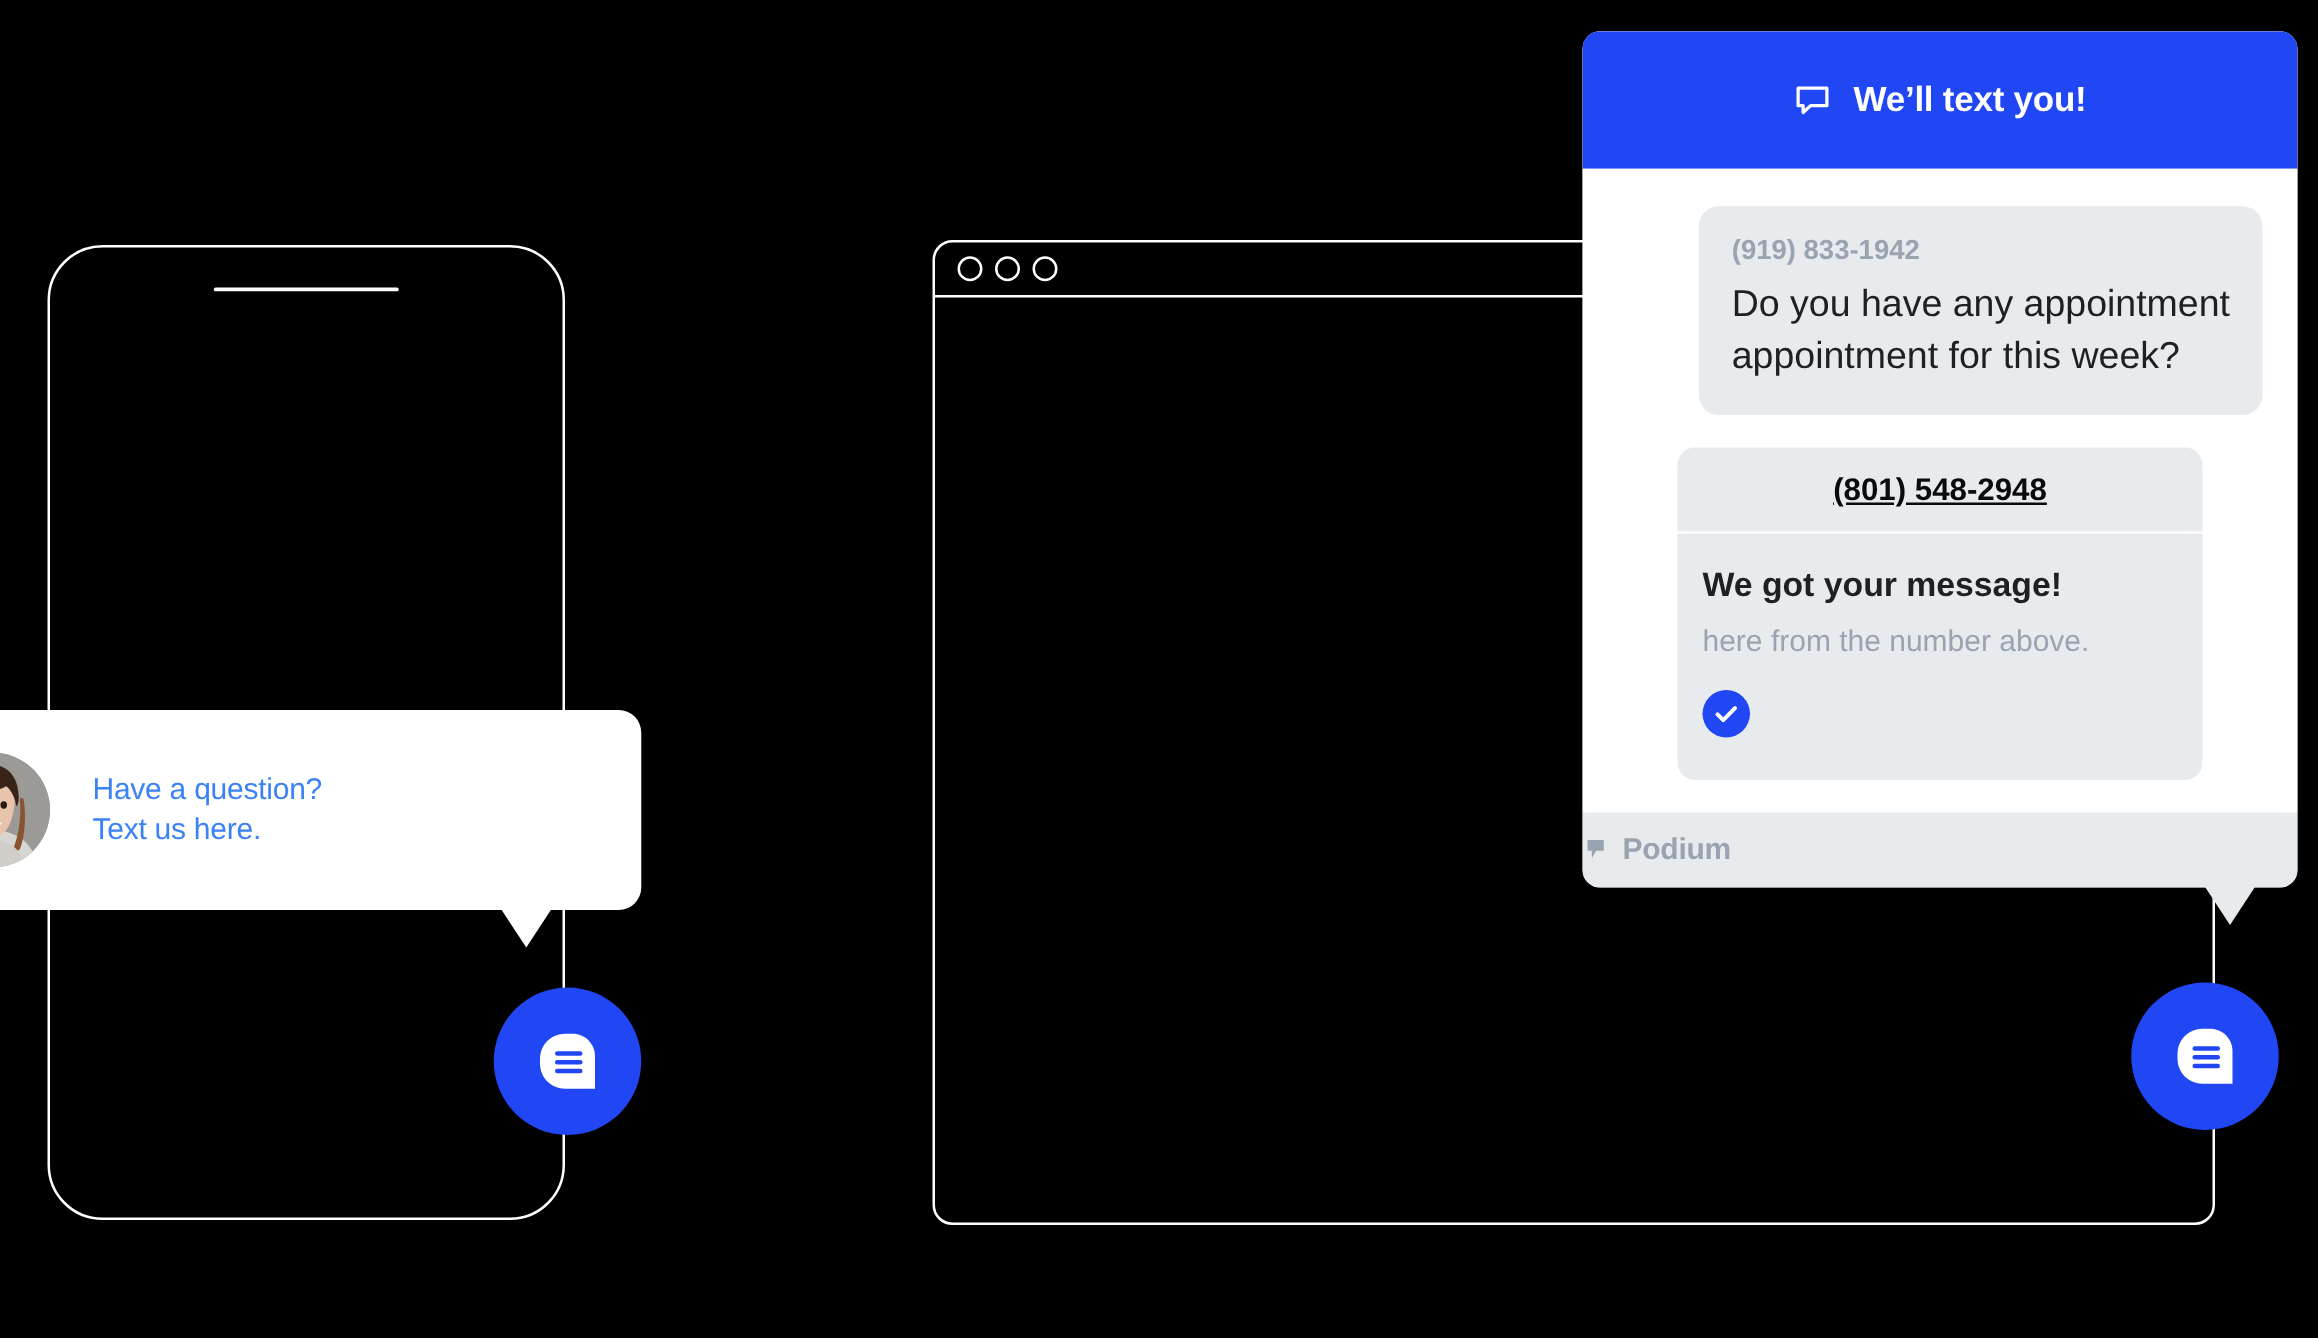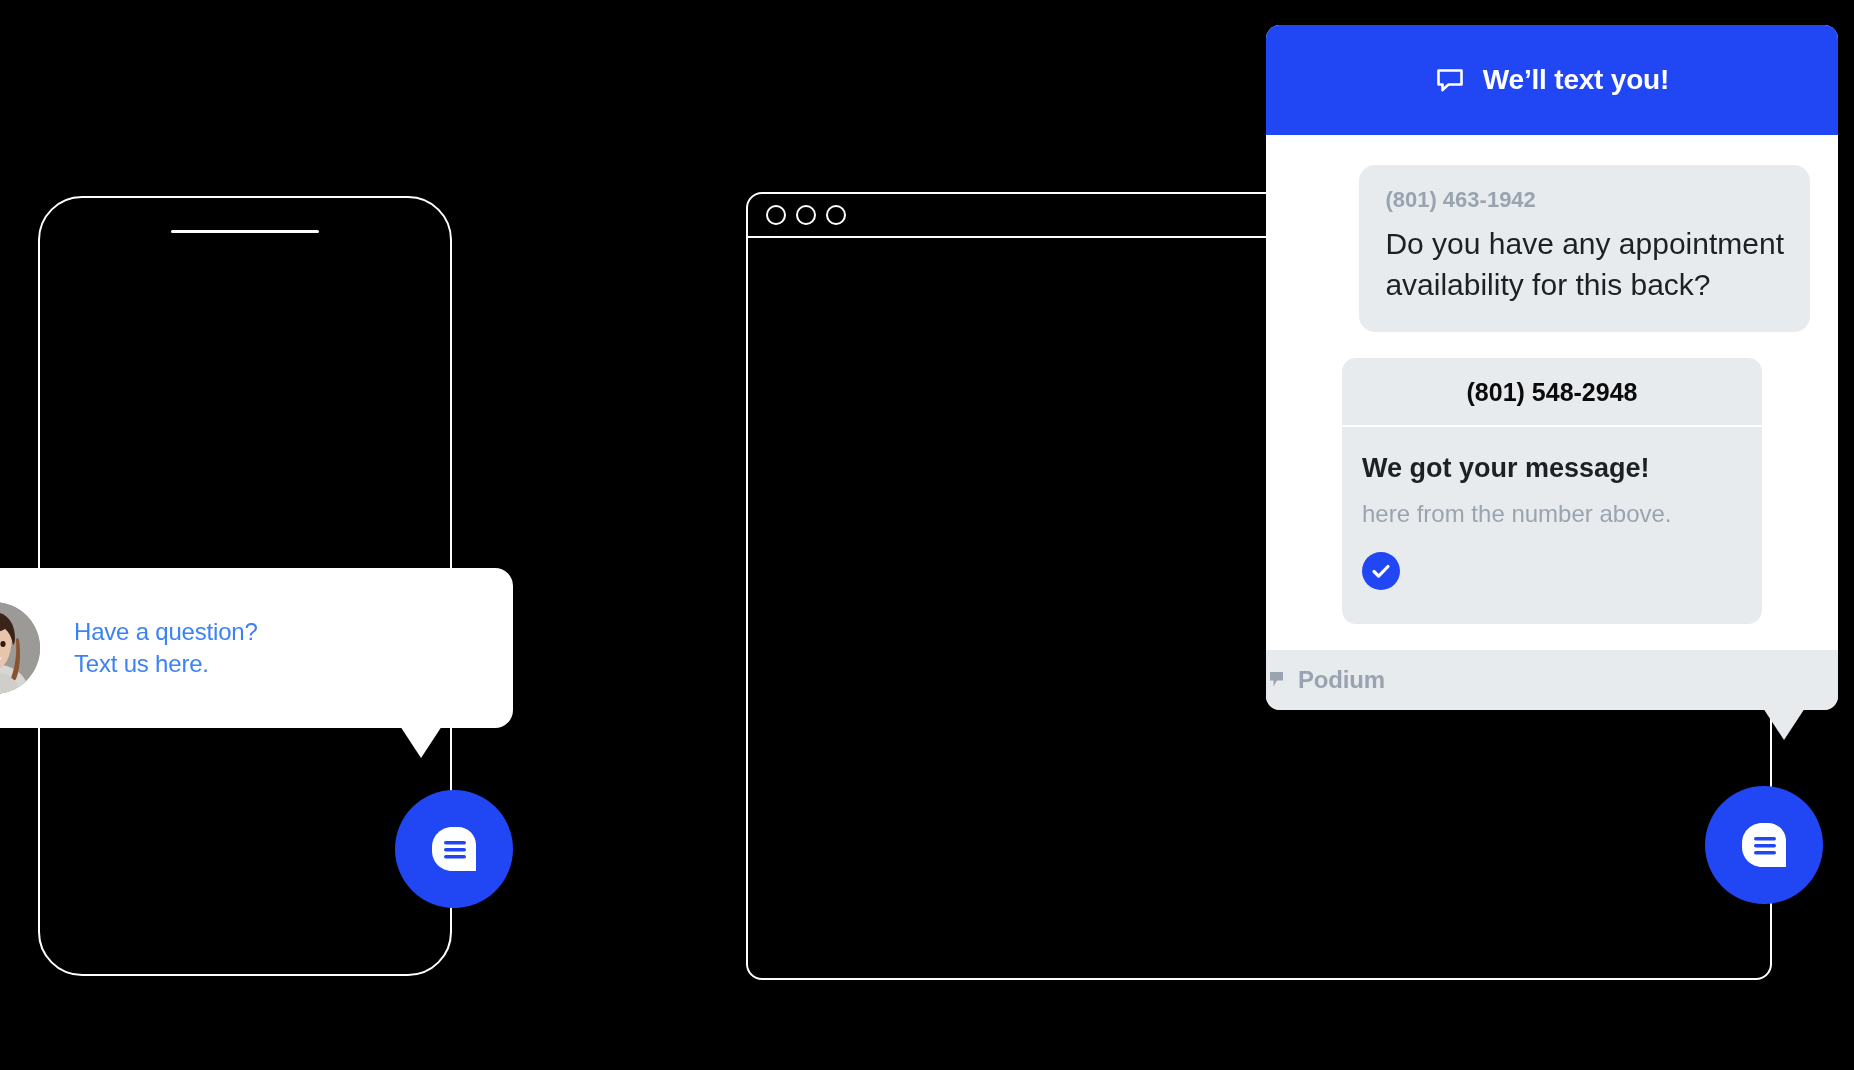--- a/index.html
+++ b/index.html
@@ -207,20 +207,21 @@
     border-radius: 14px;
     overflow: hidden;
   }
   .reply-card-head {
     text-align: center;
     padding: 20px 10px 18px 10px;
     border-bottom: 2px solid #ffffff;
     color: #0b0b0c;
     font-size: 25px;
     font-weight: 700;
+    text-decoration: underline;
   }
   .reply-card-body {
     padding: 26px 20px 34px 20px;
   }
   .reply-title {
     color: #1d2024;
     font-size: 27px;
     font-weight: 700;
     margin-bottom: 14px;
   }
@@ -306,24 +307,24 @@
   <div class="widget-inner">
     <div class="widget-header">
       <svg viewBox="0 0 30 30" xmlns="http://www.w3.org/2000/svg" aria-hidden="true">
         <path d="M3.5 5.5h23v14h-13l-6 5.5v-5.5h-4z" fill="none" stroke="#ffffff" stroke-width="2.6" stroke-linejoin="round"></path>
       </svg>
       <div class="title">We’ll text you!</div>
     </div>
 
     <div class="widget-body">
       <div class="msg-incoming">
-        <div class="msg-number">(801) 463-1942</div>
+        <div class="msg-number">(919) 833-1942</div>
         <div class="msg-text">
           <div>Do you have any appointment</div>
-          <div>availability for this back?</div>
+          <div>appointment for this week?</div>
         </div>
       </div>
 
       <div class="reply-card">
         <div class="reply-card-head">(801) 548-2948</div>
         <div class="reply-card-body">
           <div class="reply-title">We got your message!</div>
           <div class="reply-sub">
             <div>here from the number above.</div>
           </div>

